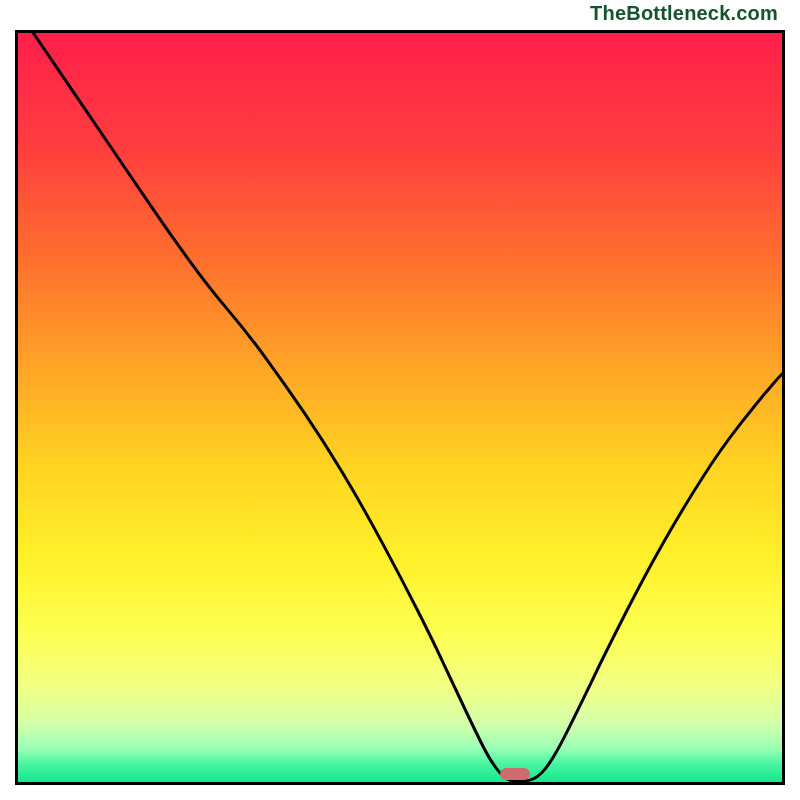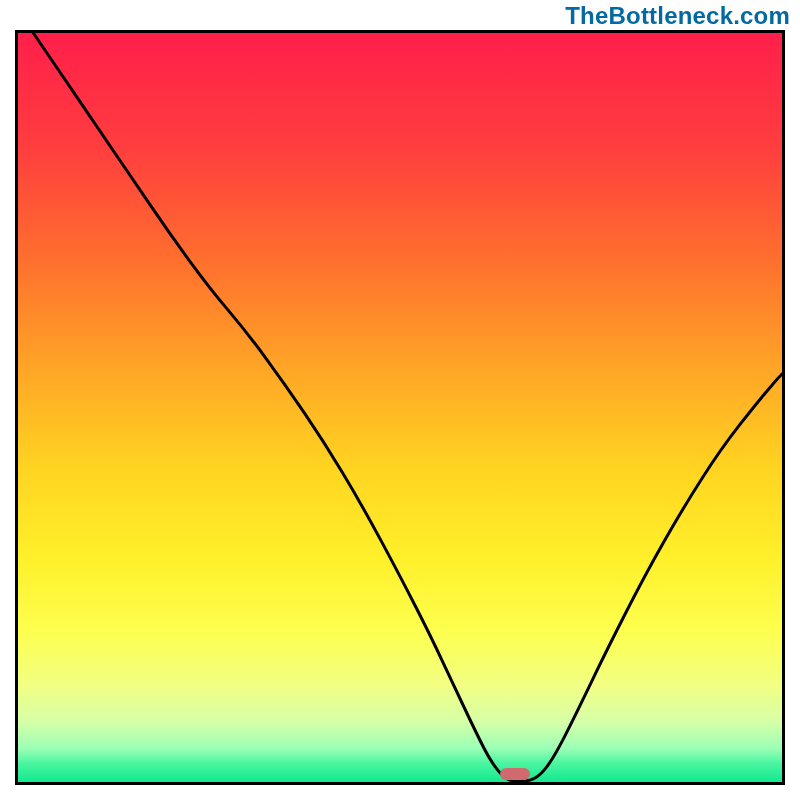--- a/index.html
+++ b/index.html
@@ -16,24 +16,24 @@
     top: 30px;
     width: 770px;
     height: 755px;
     border: 3px solid #000000;
     box-sizing: border-box;
     overflow: hidden;
   }
   .watermark {
     position: absolute;
     top: 2px;
-    right: 10px;
-    font-size: 24px;
+    right: 22px;
+    font-size: 20px;
     font-weight: bold;
-    color: #0369a1;
+    color: #14532d;
     letter-spacing: 0.2px;
   }
   svg.plot {
     position: absolute;
     left: 0;
     top: 0;
     width: 100%;
     height: 100%;
   }
   .marker {

